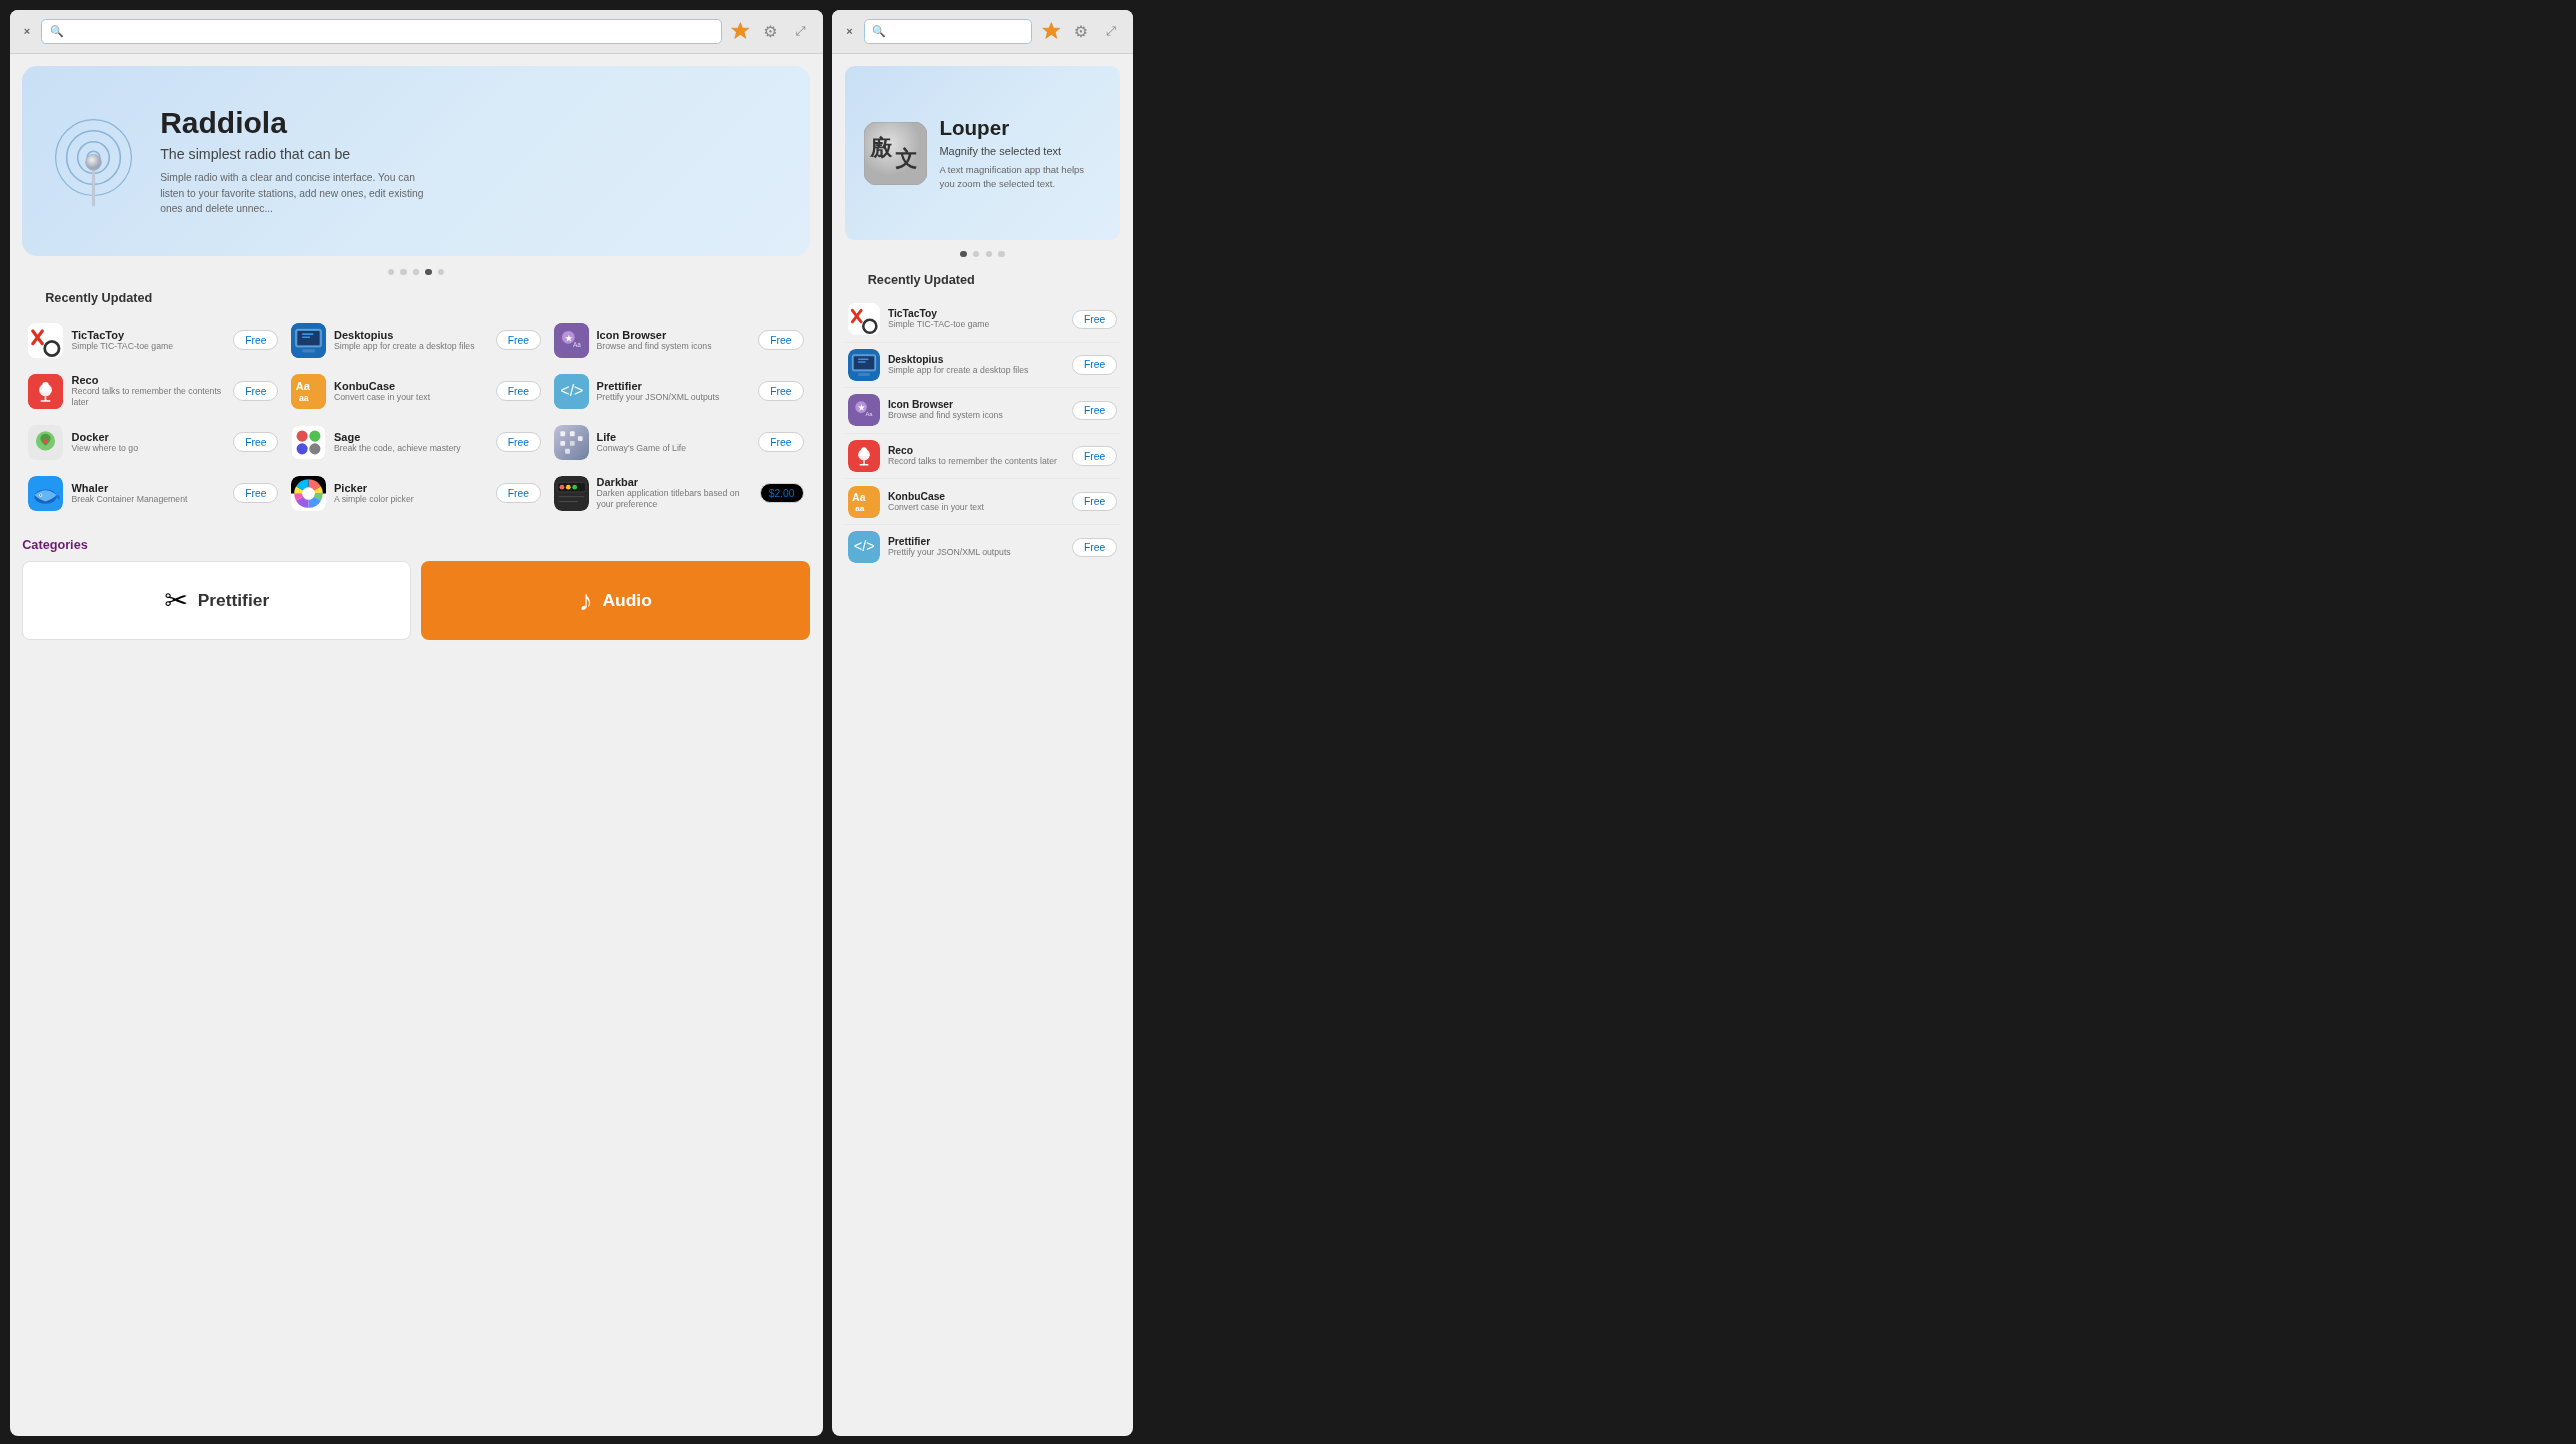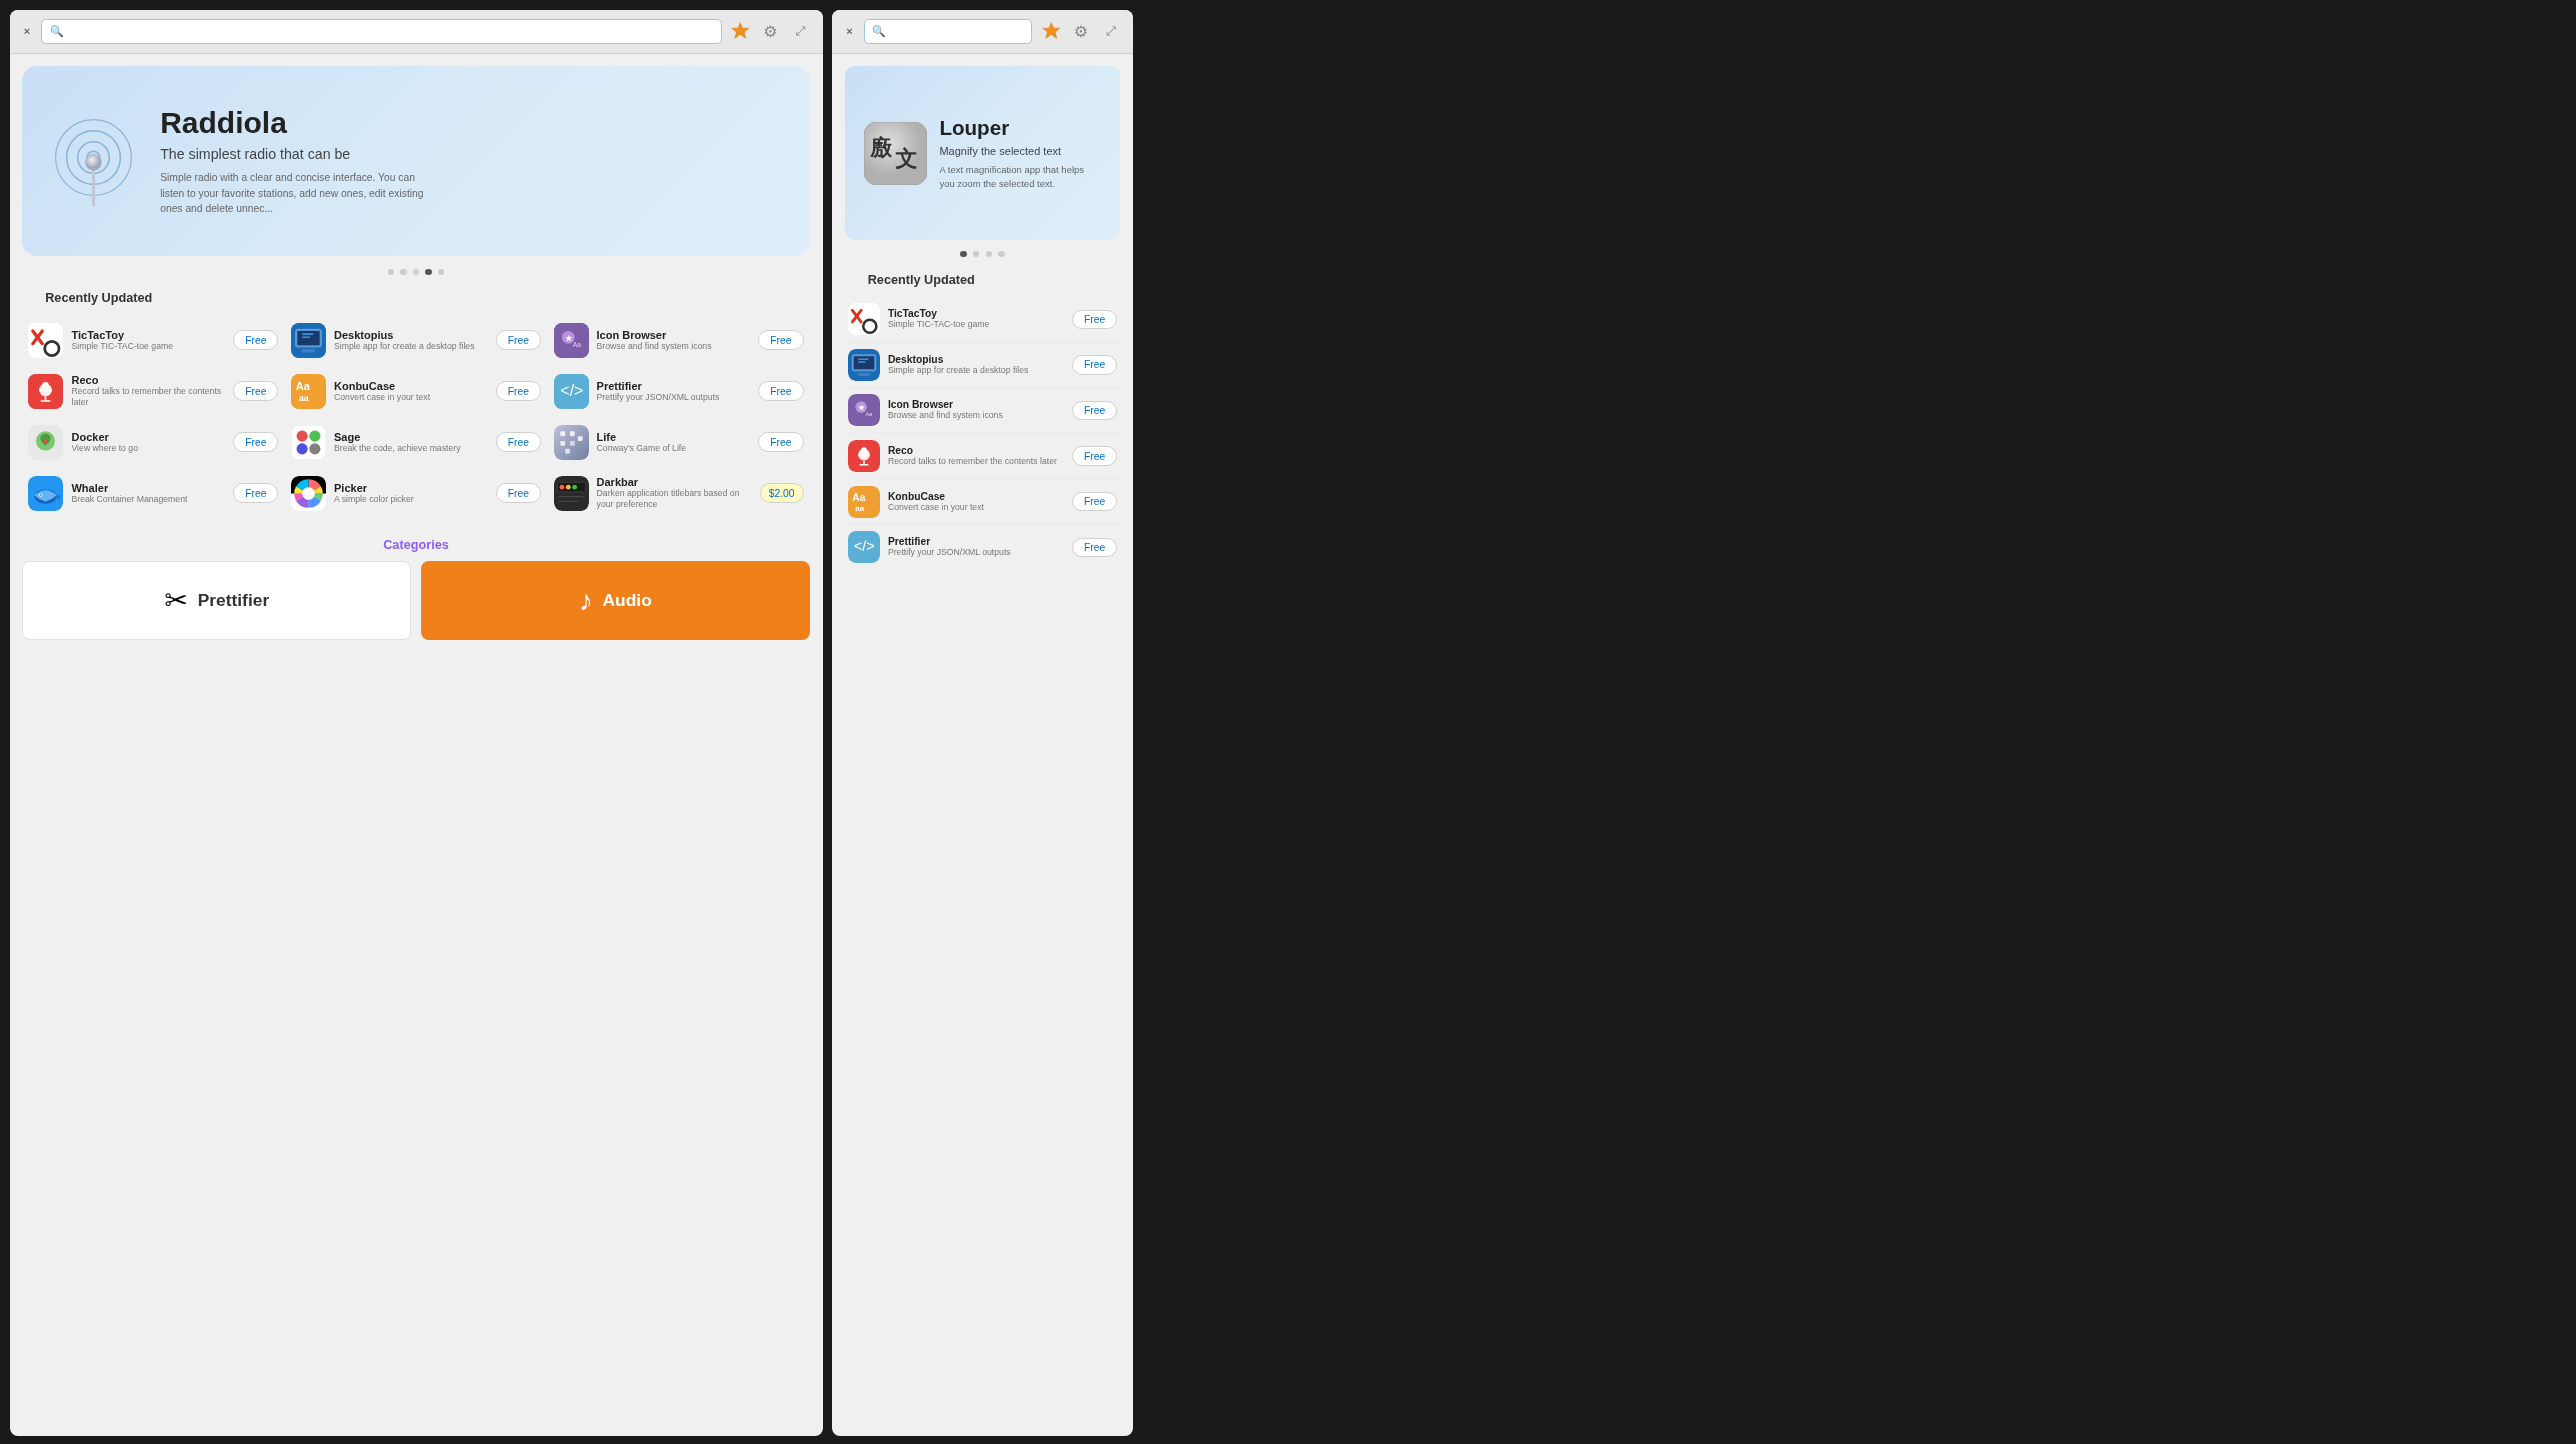--- a/index.html
+++ b/index.html
@@ -234,39 +234,38 @@
       padding: 3.2px 11px;
       font-size: 10.3px;
       color: #0070c9;
       font-weight: 500;
       cursor: pointer;
       white-space: nowrap;
       flex-shrink: 0;
     }
 
     .price-btn {
-      background: #fef9c3;
+      background: #000000;
       border: 0.8px solid #d0d0d0;
       border-radius: 11px;
       padding: 3.2px 8px;
       font-size: 10.3px;
       color: #0070c9;
       font-weight: 500;
       cursor: pointer;
       white-space: nowrap;
       flex-shrink: 0;
     }
 
     
     .categories-title {
       font-size: 12.7px;
       font-weight: 600;
-      color: #8b5cf6;
+      color: #701a75;
       margin-bottom: 9.5px;
-      text-align: center;
     }
 
     .categories-grid {
       display: grid;
       grid-template-columns: 1fr 1fr;
       gap: 9.5px;
     }
 
     .category-card {
       border-radius: 8px;

